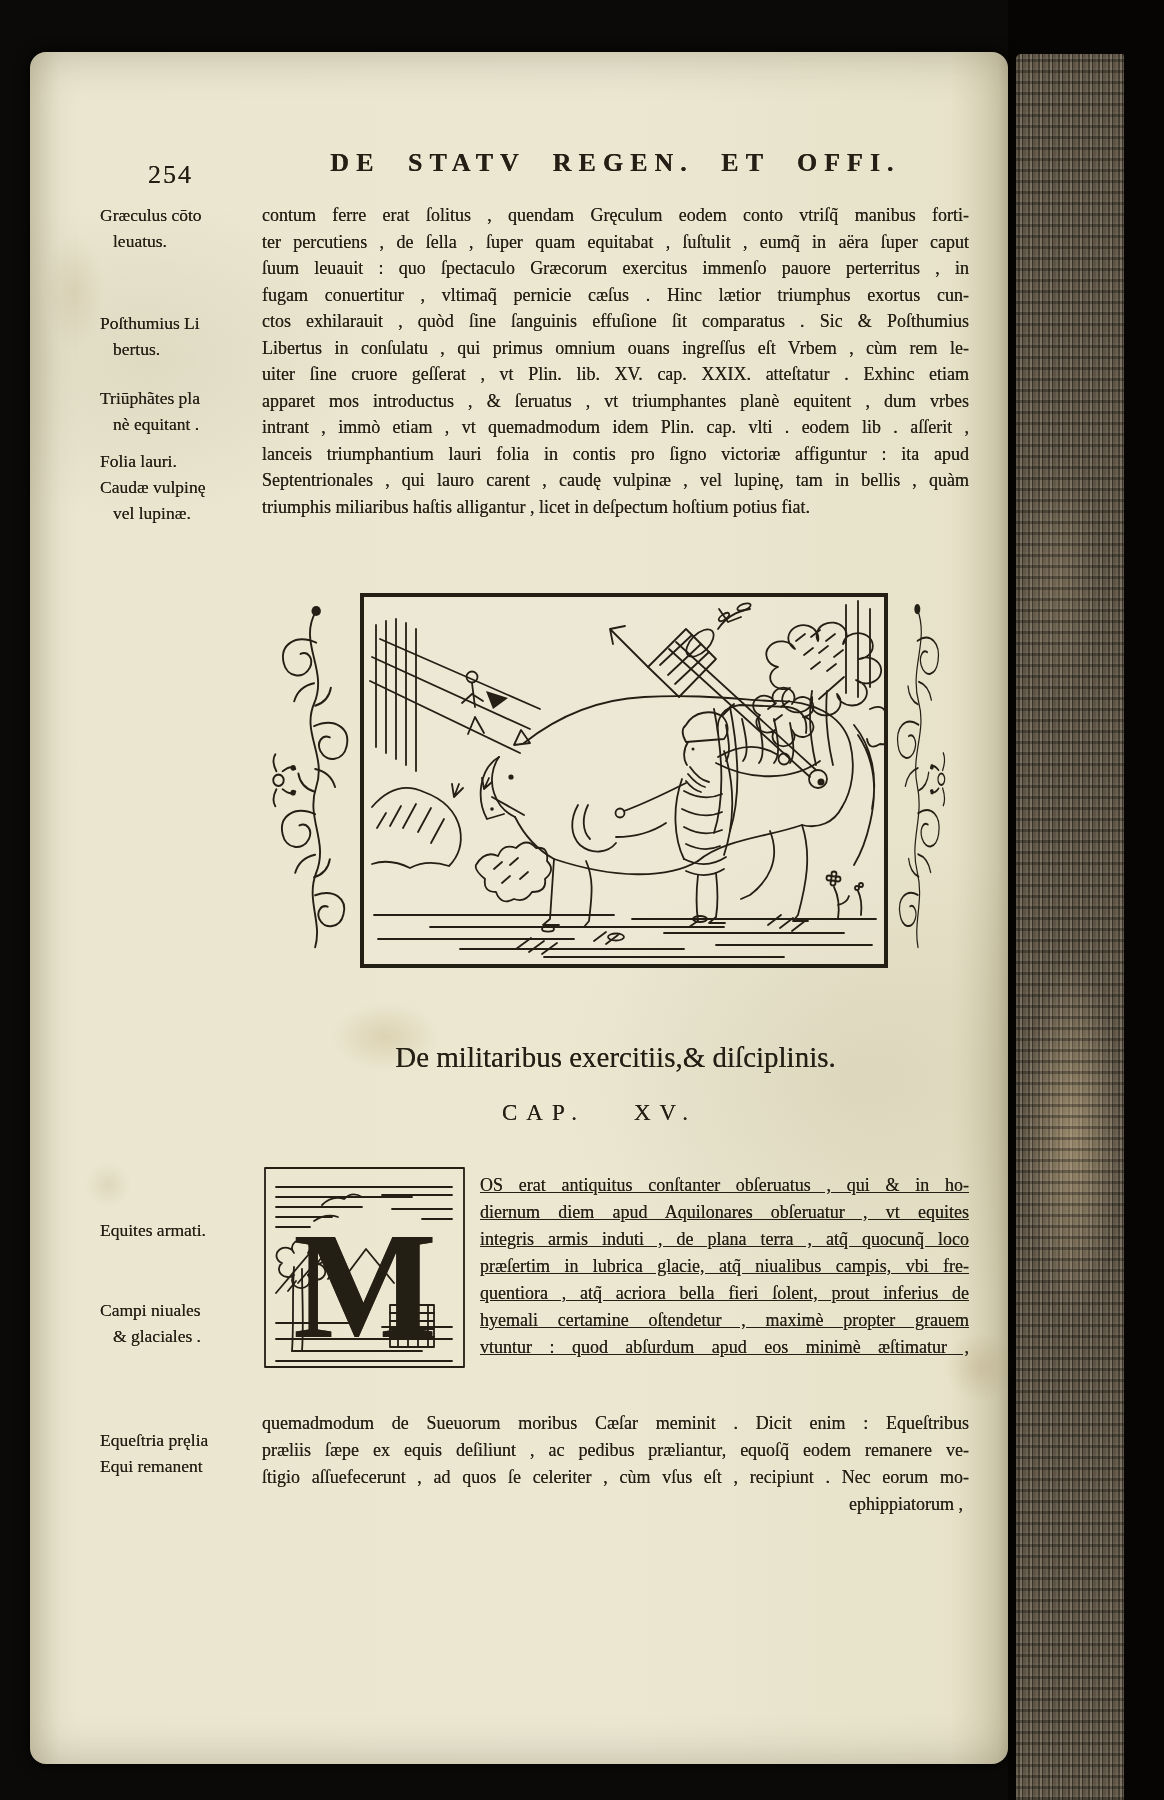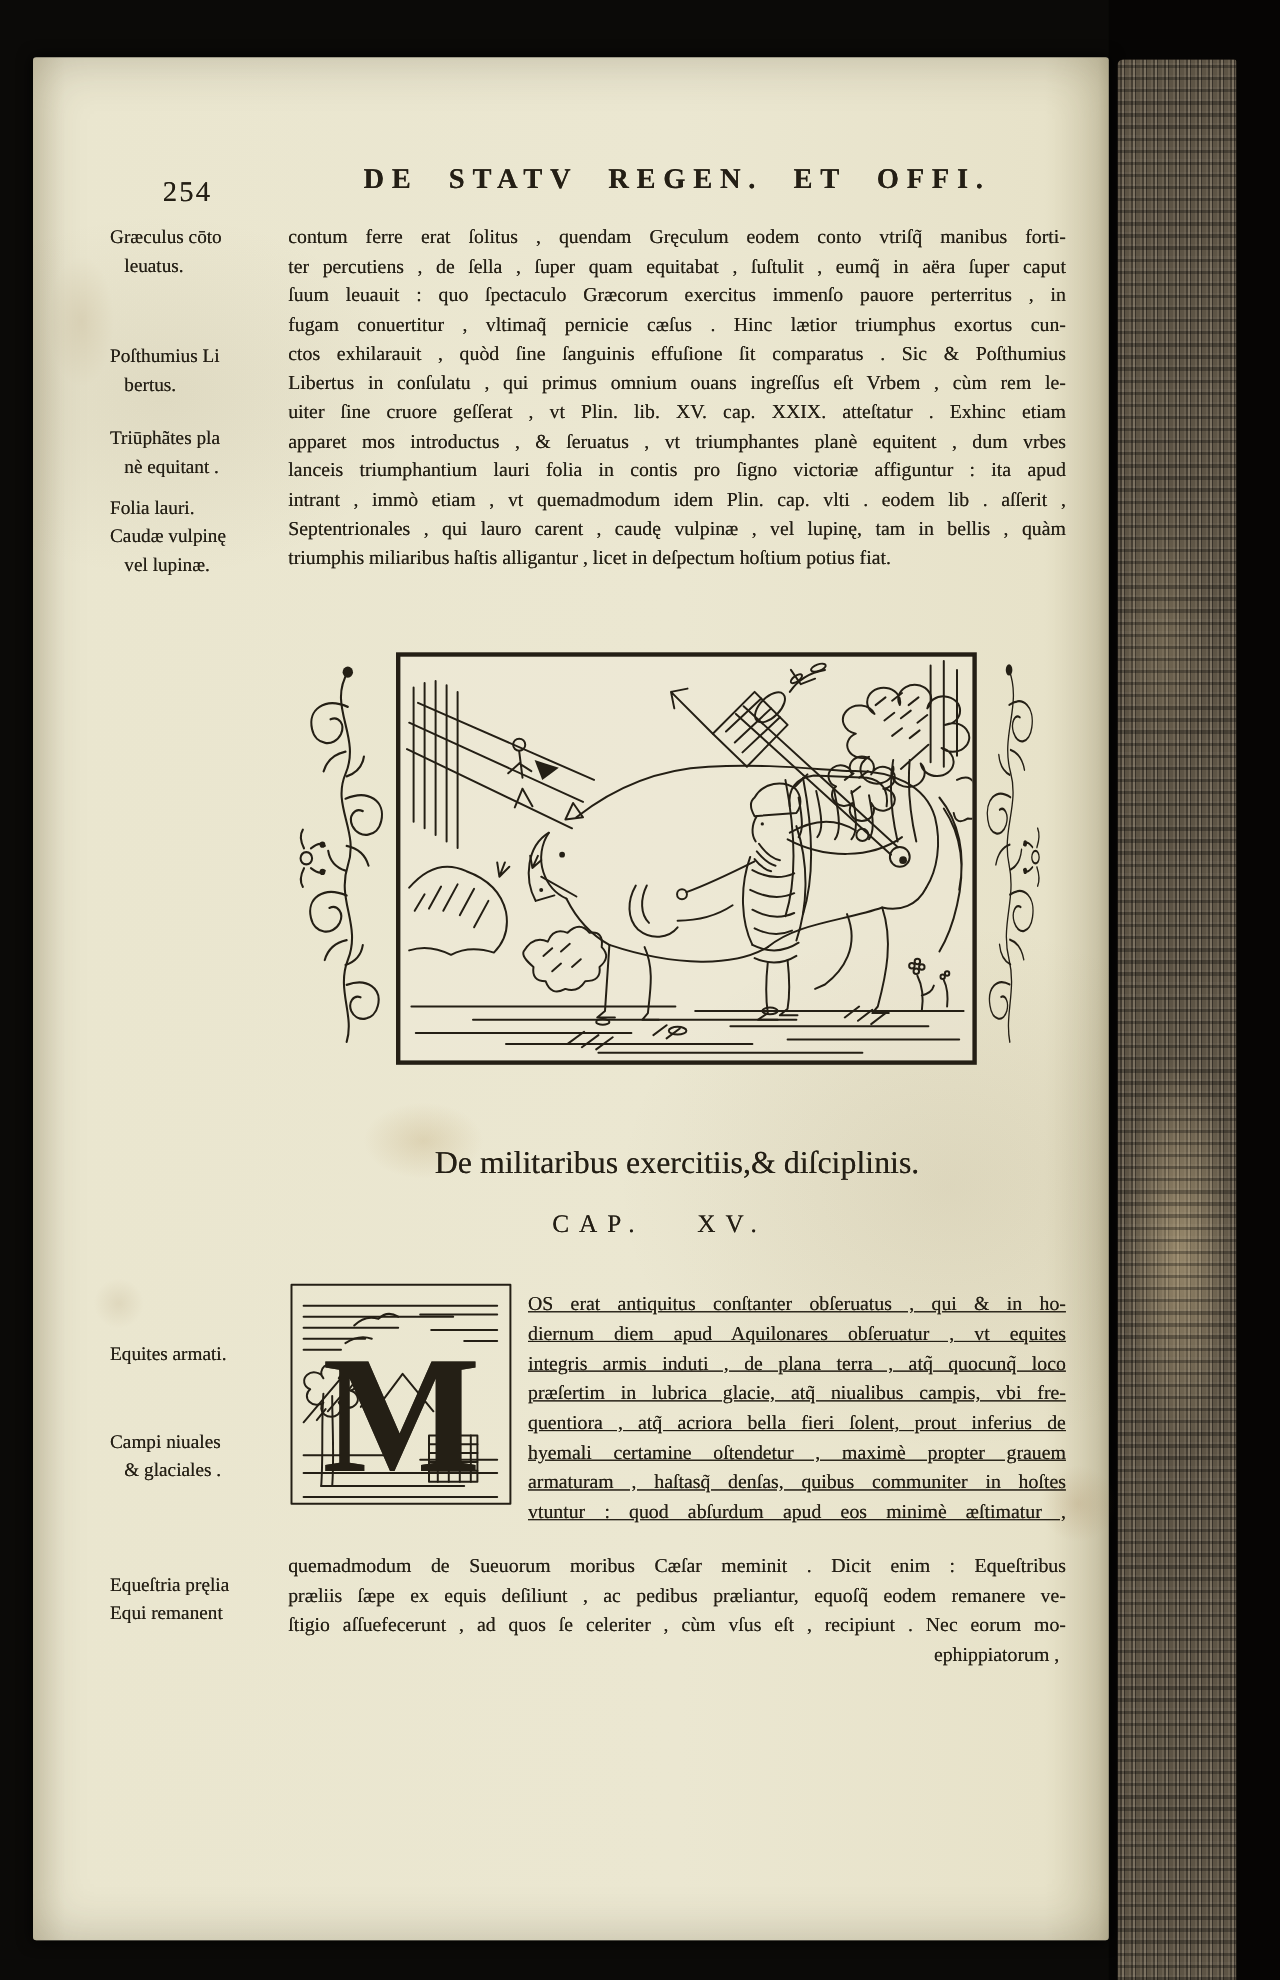--- a/index.html
+++ b/index.html
@@ -23,21 +23,21 @@
       radial-gradient(ellipse 420px 300px at 12% 18%, rgba(110,95,60,0.09), transparent 55%),
       linear-gradient(90deg,#ddd7bc 0,#eae6cf 3%,#ebe7d1 60%,#e7e2c9 94%,#d8d2b5 99%,#c9c2a4 100%),
       #e9e5ce;
     box-shadow: inset 0 0 46px rgba(60,50,30,0.28), 0 0 14px rgba(0,0,0,0.9);}
   .stain{position:absolute;pointer-events:none;}
   .s1{left:300px;top:950px;width:110px;height:70px;background:radial-gradient(ellipse,rgba(165,130,65,0.20),transparent 70%);}
   .s2{left:14px;top:180px;width:60px;height:120px;background:radial-gradient(ellipse,rgba(150,120,70,0.14),transparent 70%);}
   .s3{left:915px;top:1280px;width:70px;height:70px;background:radial-gradient(ellipse,rgba(150,110,60,0.18),transparent 70%);}
   .s4{left:55px;top:1110px;width:46px;height:46px;background:radial-gradient(ellipse,rgba(140,110,60,0.12),transparent 70%);}
   
-  .ink{text-shadow:0 0 0.6px rgba(36,31,21,0.85);}
+  .ink{text-shadow:0 0 0.6px rgba(36,31,21,0.85);border-radius:16px;}
   .pagenum{position:absolute;left:118px;top:108px;font-size:26px;letter-spacing:2px;}
   .rhead{position:absolute;left:232px;top:96px;width:707px;text-align:center;
          font-size:26px;font-weight:bold;letter-spacing:7px;word-spacing:14px;}
   .mnote{position:absolute;left:70px;width:144px;font-size:17.5px;line-height:26px;}
   .mnote .ind{padding-left:13px;}
   .col{position:absolute;left:232px;width:707px;font-size:18px;}
   .body1{top:150px;line-height:26.5px;}
   .body2{left:450px;width:489px;top:1120px;line-height:27px;text-decoration:underline;}
   .body3{top:1358px;line-height:27px;}
   .bline{white-space:normal;}
@@ -100,22 +100,22 @@
 
     <div class="col body1">
       <div class="bline j">contum ferre erat ſolitus , quendam Gręculum eodem conto vtriſq̃ manibus forti-</div>
       <div class="bline j">ter percutiens , de ſella , ſuper quam equitabat , ſuſtulit , eumq̃ in aëra ſuper caput</div>
       <div class="bline j">ſuum leuauit : quo ſpectaculo Græcorum exercitus immenſo pauore perterritus , in</div>
       <div class="bline j">fugam conuertitur , vltimaq̃ pernicie cæſus .  Hinc lætior triumphus exortus cun-</div>
       <div class="bline j">ctos exhilarauit , quòd ſine ſanguinis effuſione ſit comparatus .   Sic &amp; Poſthumius</div>
       <div class="bline j">Libertus in conſulatu , qui primus omnium ouans ingreſſus eſt Vrbem , cùm rem le-</div>
       <div class="bline j">uiter ſine cruore geſſerat , vt Plin. lib. XV. cap. XXIX. atteſtatur .  Exhinc etiam</div>
       <div class="bline j">apparet mos introductus , &amp; ſeruatus , vt triumphantes planè equitent , dum vrbes</div>
+      <div class="bline j">intrant , immò etiam , vt quemadmodum idem Plin. cap. vlti . eodem lib . aſſerit ,</div>
       <div class="bline j">lanceis triumphantium lauri folia in contis pro ſigno victoriæ affiguntur : ita apud</div>
-      <div class="bline j">intrant , immò etiam , vt quemadmodum idem Plin. cap. vlti . eodem lib . aſſerit ,</div>
       <div class="bline j">Septentrionales , qui lauro carent , caudę vulpinæ , vel lupinę, tam in bellis , quàm</div>
       <div class="bline">triumphis miliaribus haſtis alligantur , licet in deſpectum hoſtium potius fiat.</div>
     </div>
 
     <div class="orn left">
       <svg width="88" height="352" viewBox="0 0 84 312" preserveAspectRatio="none">
         <g class="ln" stroke-width="3">
           <path d="M46,8 C28,36 58,60 44,90 C32,116 56,136 46,164 C36,192 58,212 46,240 C36,264 52,284 45,306"></path>
           <path d="M46,36 C26,28 11,38 15,54 C18,67 34,69 40,58 C44,50 38,43 31,46"></path>
           <path d="M44,110 C64,102 79,112 75,128 C72,141 56,143 50,132 C46,124 52,117 59,120"></path>
@@ -266,21 +266,20 @@
       </svg>
     </div>
 
     <div class="col body2">
       <div class="bline j">OS  erat antiquitus conſtanter obſeruatus , qui &amp;  in ho-</div>
       <div class="bline j">diernum diem apud  Aquilonares  obſeruatur , vt equites</div>
       <div class="bline j">integris armis induti , de plana terra , atq̃  quocunq̃ loco</div>
       <div class="bline j">præſertim in lubrica glacie, atq̃ niualibus campis, vbi fre-</div>
       <div class="bline j">quentiora , atq̃ acriora bella fieri ſolent, prout inferius de</div>
       <div class="bline j">hyemali certamine oſtendetur  ,  maximè  propter grauem</div>
-      <div class="bline j">armaturam , haſtasq̃ denſas, quibus communiter in hoſtes</div>
       <div class="bline j">vtuntur :  quod  abſurdum  apud  eos  minimè  æſtimatur ,</div>
     </div>
 
     <div class="col body3">
       <div class="bline j">quemadmodum de Sueuorum moribus Cæſar meminit .   Dicit enim  :  Equeſtribus</div>
       <div class="bline j">præliis ſæpe ex equis deſiliunt , ac pedibus præliantur, equoſq̃ eodem remanere ve-</div>
       <div class="bline j">ſtigio aſſuefecerunt , ad quos ſe celeriter , cùm vſus eſt , recipiunt .  Nec eorum mo-</div>
       <div class="bline endr">ephippiatorum ,</div>
     </div>
 

